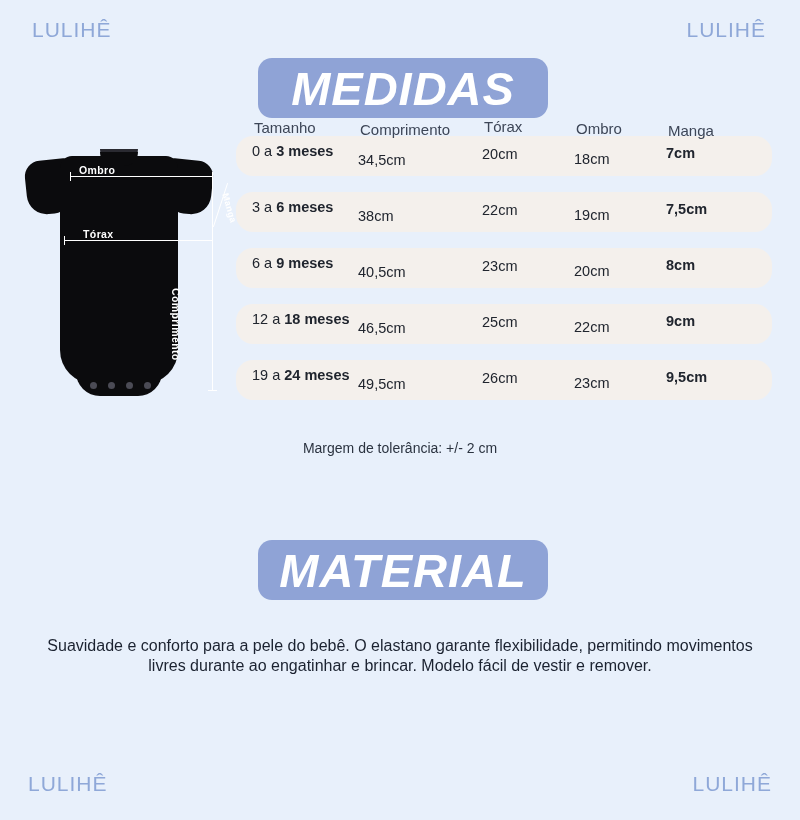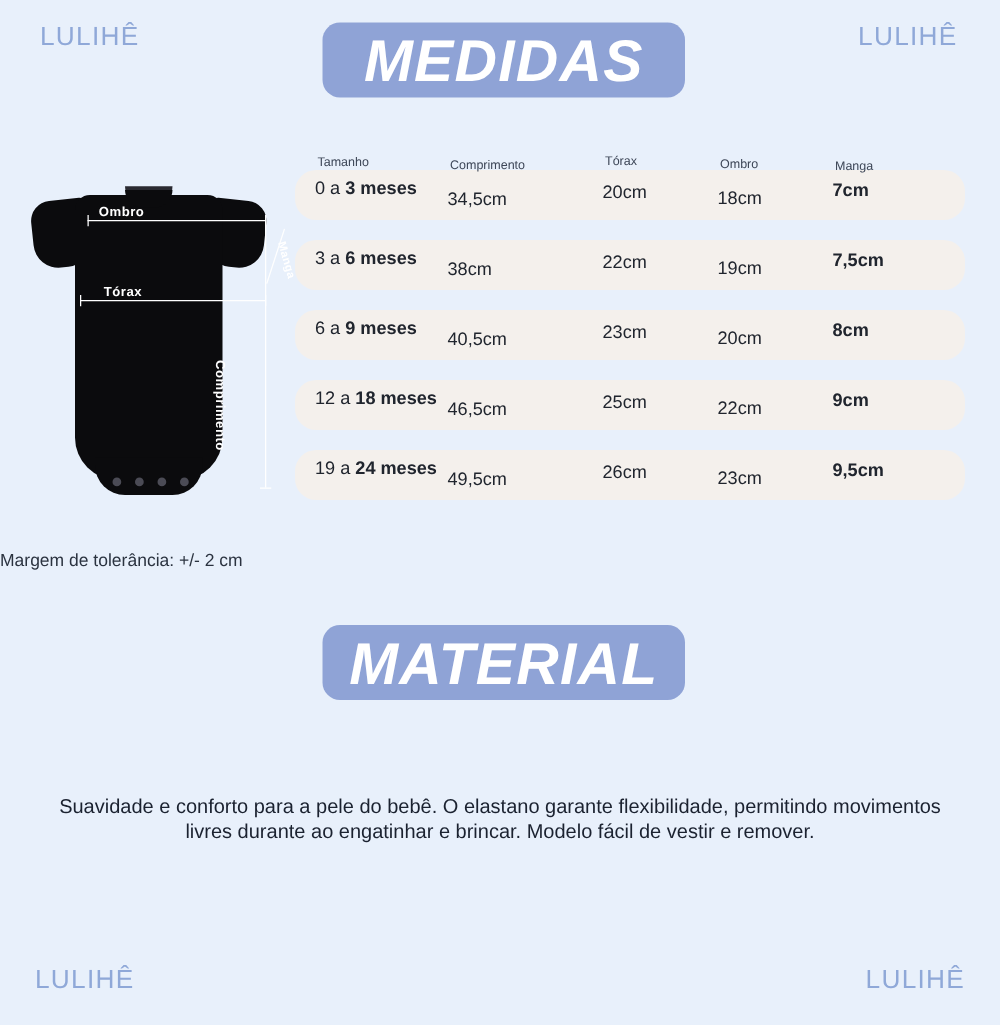--- a/index.html
+++ b/index.html
@@ -36,20 +36,21 @@
   .wm-br { right: 28px; bottom: 24px; }
 
   
   .banner {
     position: absolute;
     background: #8fa3d6;
     border-radius: 14px;
     display: flex;
     align-items: center;
     justify-content: center;
+    margin-top: 40px;
   }
   .banner .banner-text {
     color: #ffffff;
     font-weight: bold;
     font-style: italic;
     letter-spacing: 1px;
     font-size: 47px;
     line-height: 1;
     padding: 0 18px;
   }
@@ -194,21 +195,21 @@
     width: 536px;
   }
   .t-head {
     display: flex;
     align-items: flex-end;
     height: 36px;
     padding: 0 2px;
   }
   .t-head .cell {
     color: #3d4657;
-    font-size: 10px;
+    font-size: 15px;
     font-weight: 400;
   }
   .t-row {
     display: flex;
     align-items: center;
     height: 40px;
     margin-bottom: 16px;
     background: #f4f0ec;
     border-radius: 17px;
   }
@@ -233,21 +234,21 @@
   .t-head .c1 { transform: translateY(2px); }
   .t-head .c2 { transform: translateY(-1px); }
   .t-head .c3 { transform: translateY(1px); }
   .t-head .c4 { transform: translateY(3px); }
 
   .tol {
     position: absolute;
     left: 0;
     right: 0;
     top: 440px;
-    text-align: left;
+    text-align: center;
     font-size: 14px;
     color: #2b3340;
   }
   .compare {
     position: absolute;
     left: 0;
     right: 0;
     top: 470px;
     text-align: center;
     font-size: 19px;

